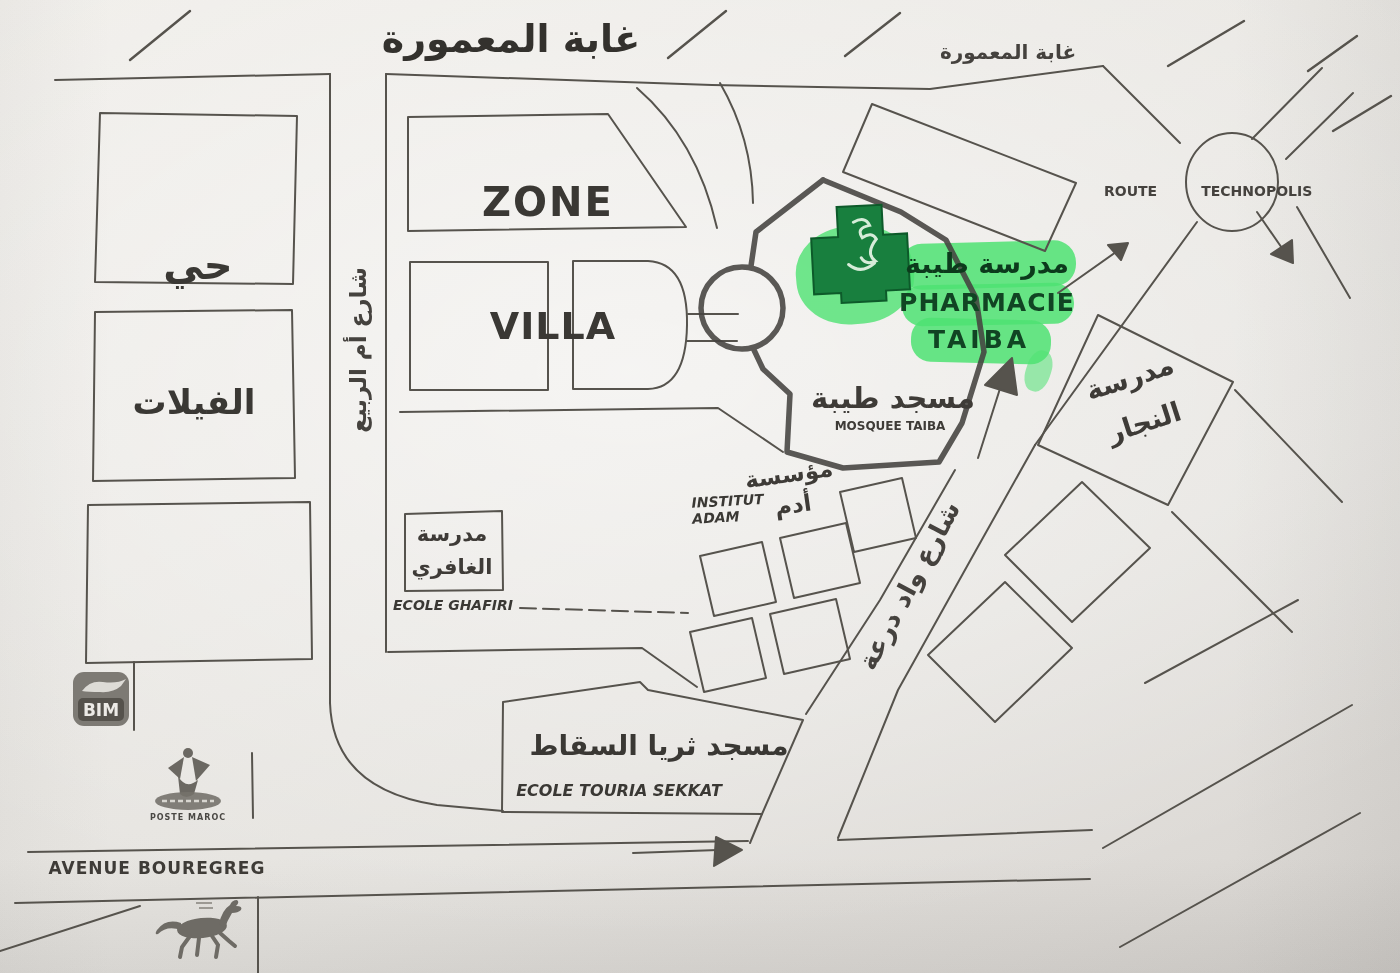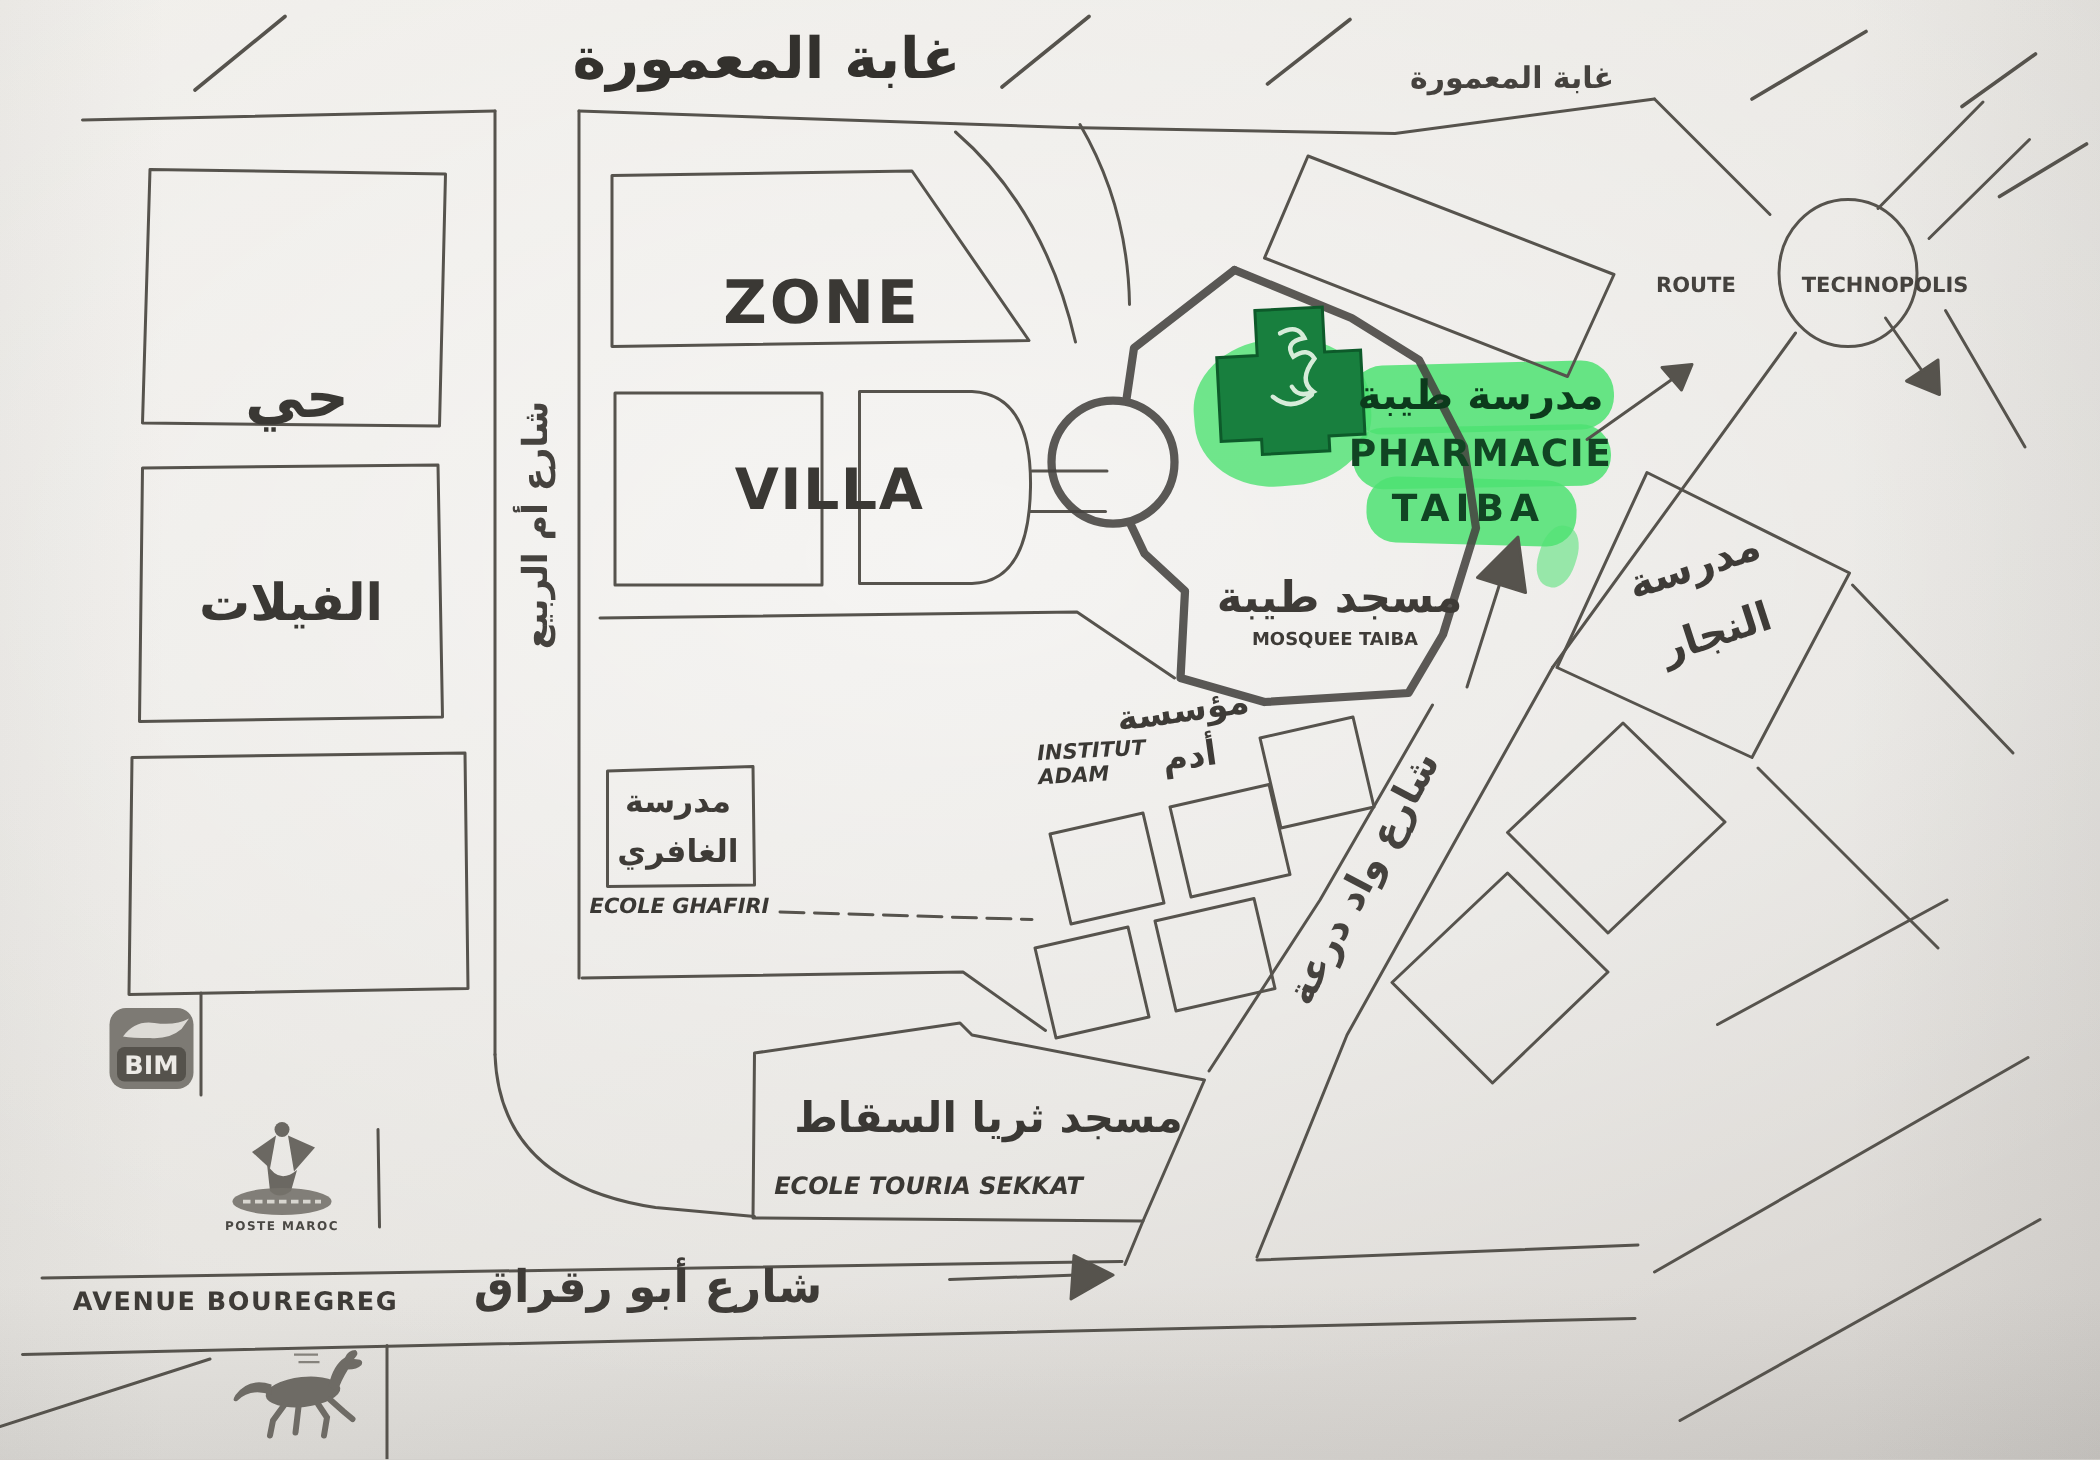--- a/index.html
+++ b/index.html
@@ -247,15 +247,14 @@
     <span>الغافري</span>
   </div>
   <div class="lbl it" style="left:453px;top:605px;font-size:14px;color:#3a3834;">ECOLE GHAFIRI</div>
 
   <div class="lbl" dir="rtl" style="left:910px;top:586px;font-size:26px;transform:translate(-50%,-50%) rotate(-62deg);color:#45423e;">شارع واد درعة</div>
 
   <div class="lbl" dir="rtl" style="left:659px;top:746px;font-size:28px;color:#3a3834;">مسجد ثريا السقاط</div>
   <div class="lbl it" style="left:619px;top:791px;font-size:16px;color:#3a3834;">ECOLE TOURIA  SEKKAT</div>
 
   <div class="lbl" style="left:157px;top:869px;font-size:17px;letter-spacing:1px;color:#3e3b37;">AVENUE BOUREGREG</div>
-  <div class="lbl" dir="rtl" style="left:432px;top:859px;font-size:30px;color:#3e3b37;">شارع أبو رقراق</div>
 
 </div>
 
 </body></html>

